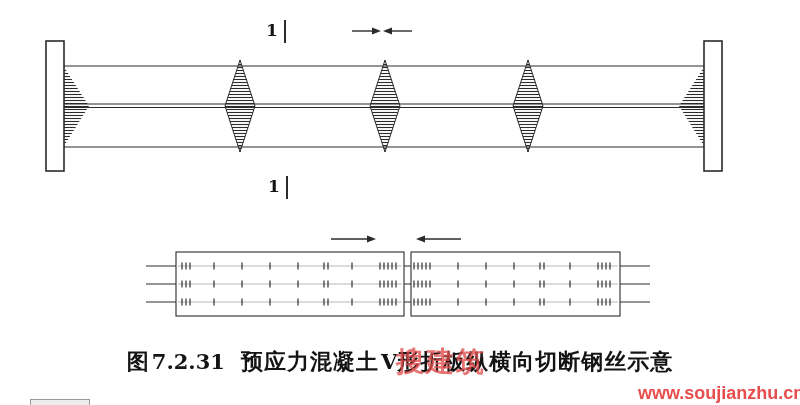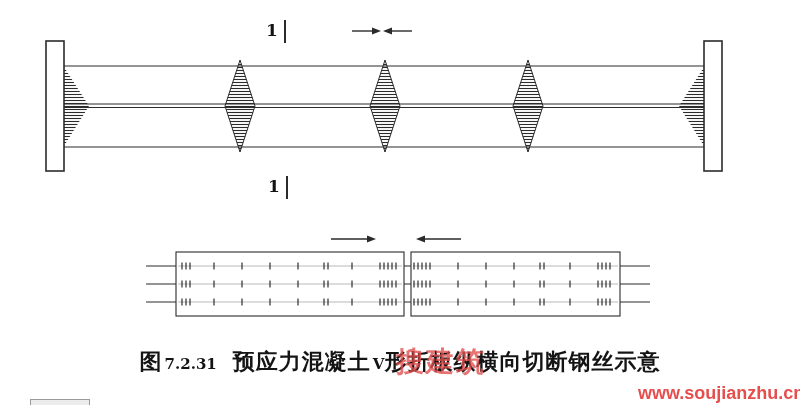--- a/index.html
+++ b/index.html
@@ -43,21 +43,21 @@
     text-align: center;
     font-family: "DejaVu Sans", sans-serif;
     font-weight: 700;
     font-size: 22px;
     letter-spacing: 1px;
     color: #141414;
     white-space: nowrap;
   }
   .caption .num {
     font-family: "DejaVu Serif", serif;
-    font-size: 15px;
+    font-size: 21px;
     letter-spacing: 0;
     margin-left: 2px;
   }
   .caption .sp {
     display: inline-block;
     width: 16px;
   }
   .wm-brand {
     position: absolute;
     left: 396px;

